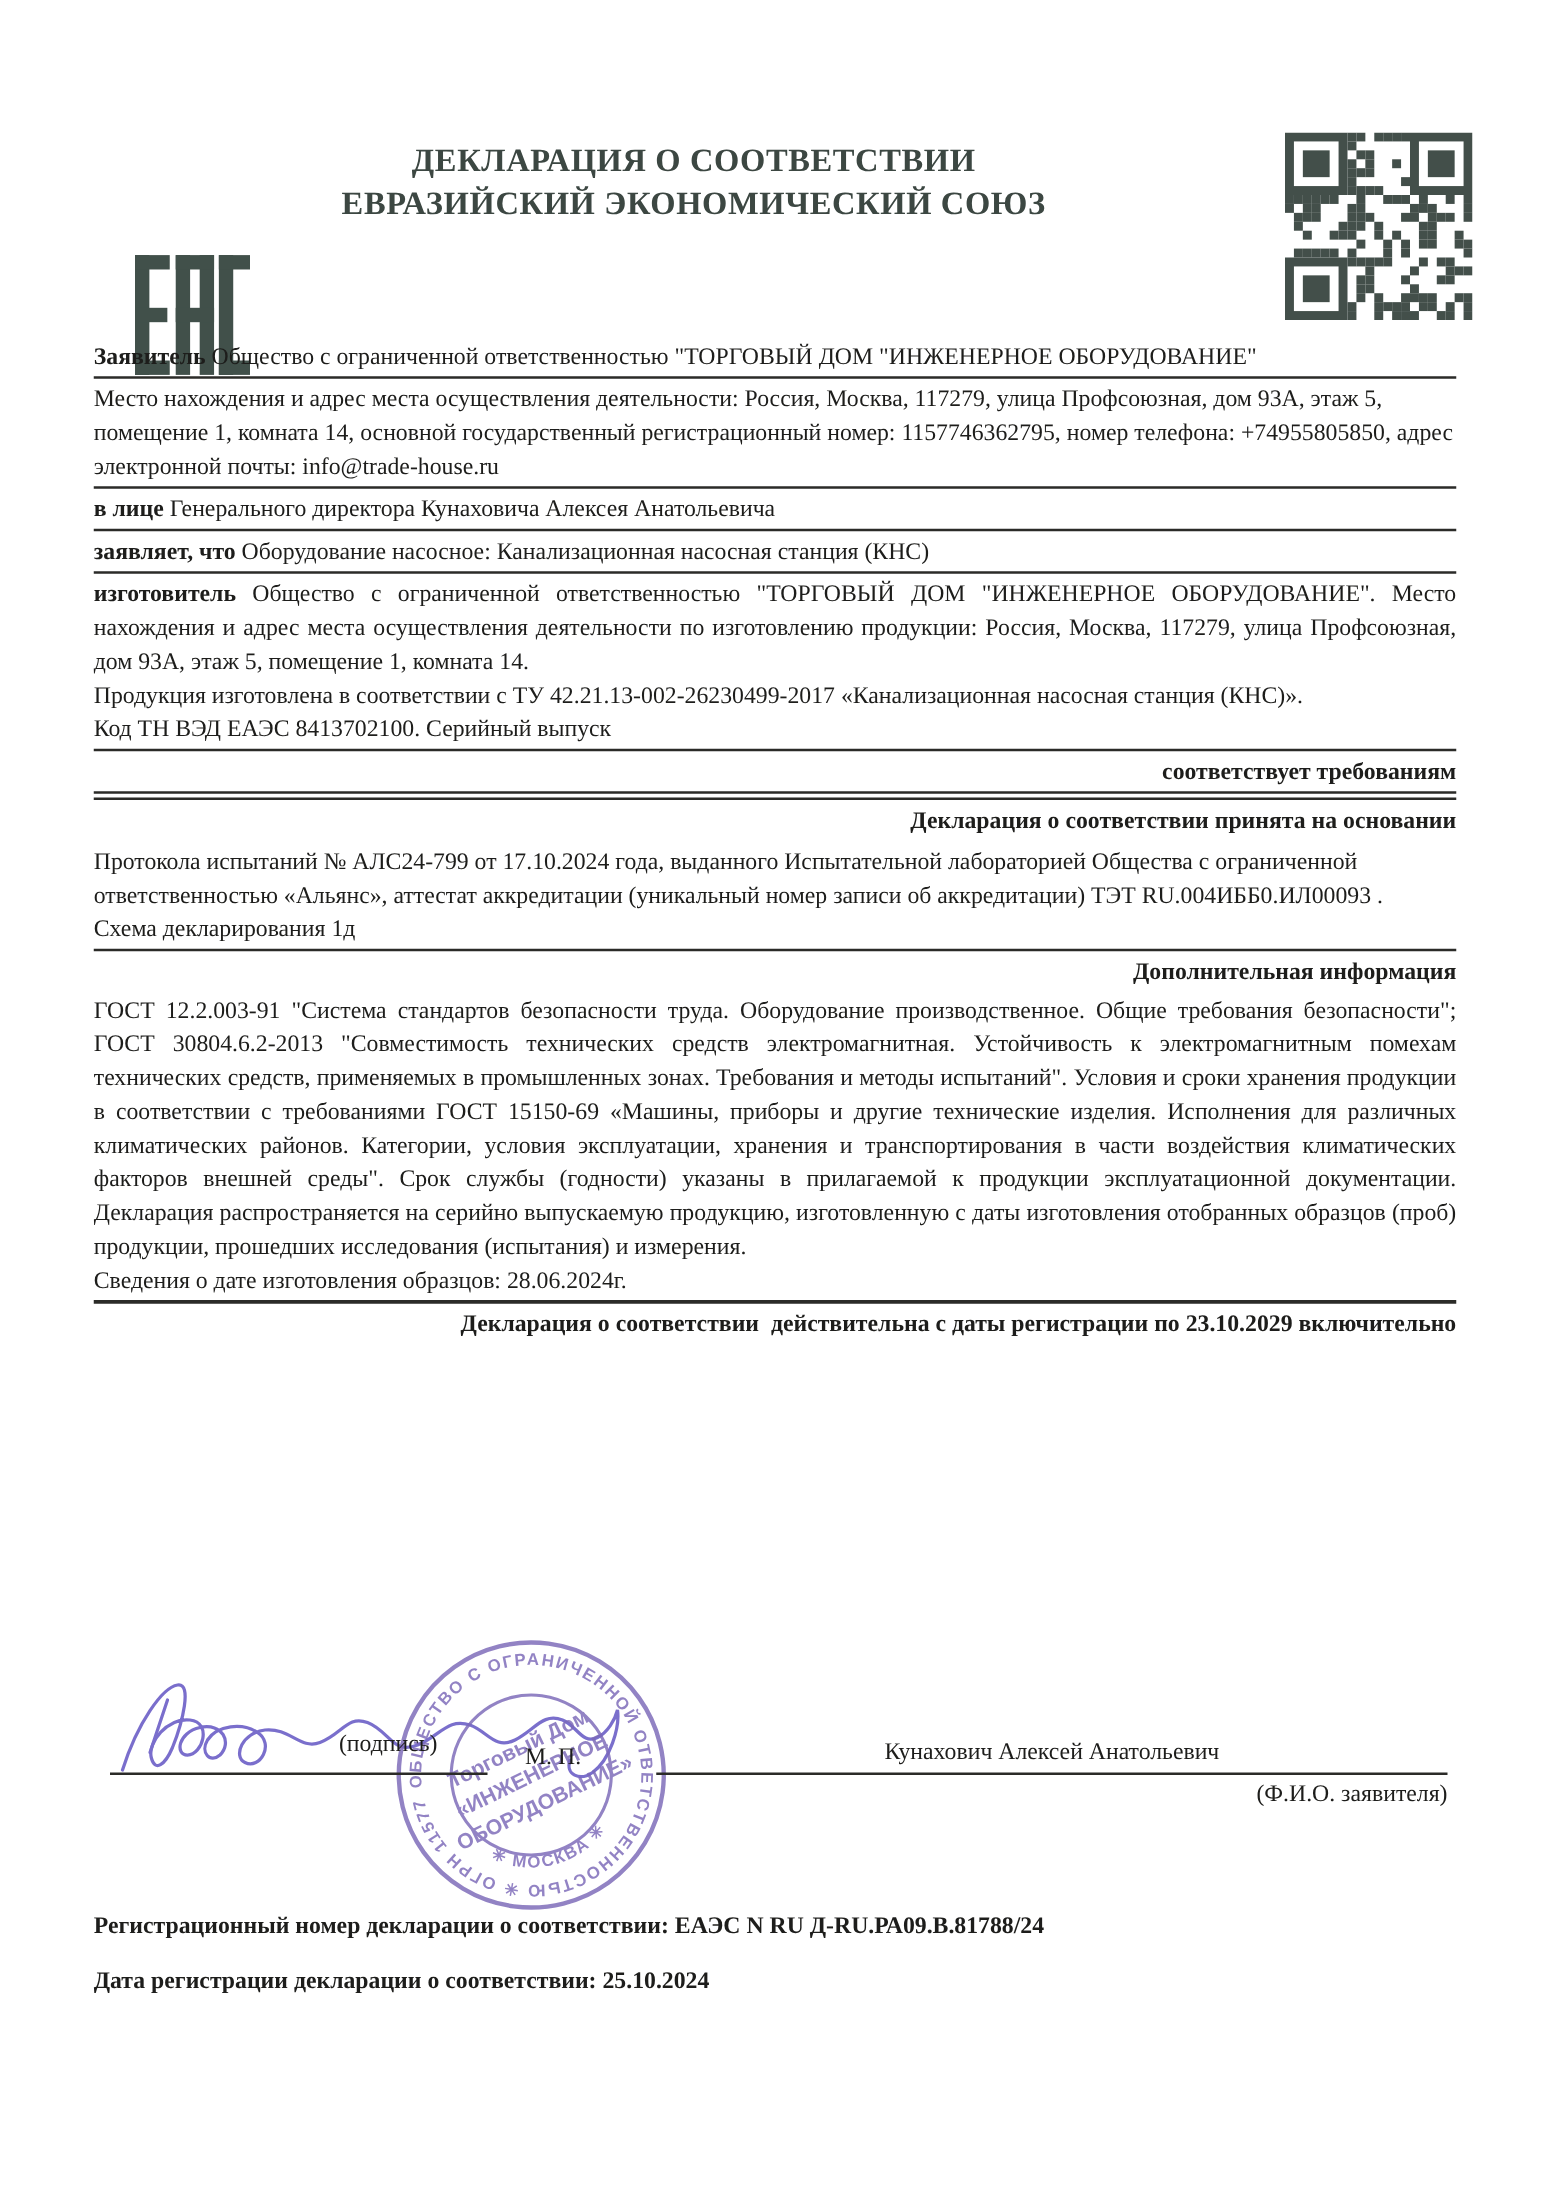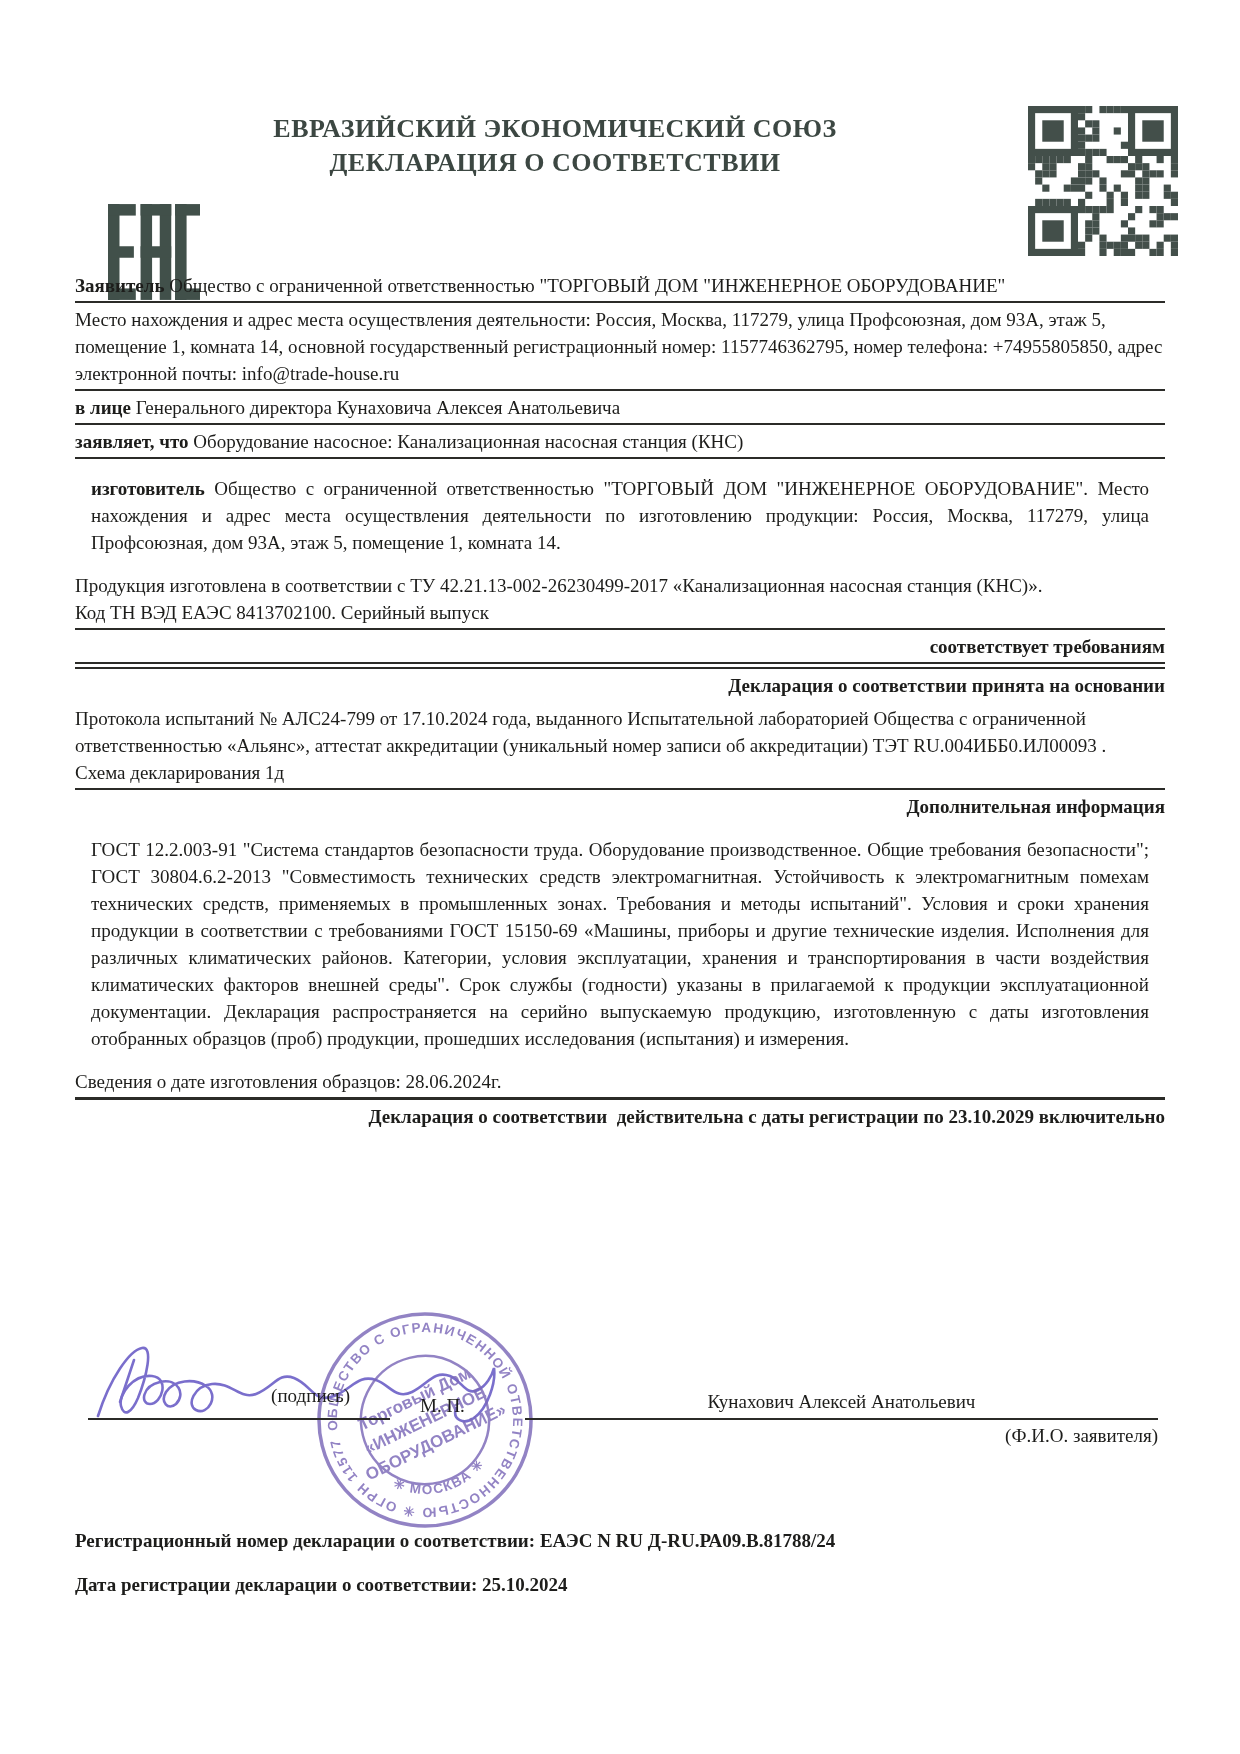--- a/index.html
+++ b/index.html
@@ -12,42 +12,42 @@
   
   .title-block{position:absolute;left:150px;top:112px;width:810px;text-align:center;
     font-weight:bold;font-size:26px;line-height:34px;color:#3c4742;letter-spacing:.5px;}
   .eac-mark{position:absolute;left:108px;top:203px;}
   .qr{position:absolute;left:1028px;top:106px;}
   
   .content{position:absolute;left:75px;top:272px;width:1090px;}
   .rule{border-top:2px solid #2b2b28;margin:2px 0 3px 0;height:0;}
   .lbl{font-weight:bold;}
   p.row{margin:0;}
-  p.just{margin:16px;text-align:justify;}
+  p.just{margin:0;text-align:justify;}
   .bold-row{font-weight:bold;margin:0;text-align:right;}
   
   .sig-svg{position:absolute;left:90px;top:1338px;}
   .stamp{position:absolute;left:305px;top:1300px;opacity:.82;}
   .sig-line{position:absolute;left:88px;top:1418px;width:302px;border-top:2px solid #2b2b28;}
   .fio-line{position:absolute;left:525px;top:1418px;width:633px;border-top:2px solid #2b2b28;}
   .sig-caption{position:absolute;left:150px;top:1382px;width:200px;text-align:right;}
   .mp{position:absolute;left:420px;top:1392px;}
   .fio-name{position:absolute;left:525px;top:1388px;width:633px;text-align:center;}
   .fio-caption{position:absolute;left:525px;top:1422px;width:633px;text-align:right;}
   .reg-number{position:absolute;left:75px;top:1508px;width:1100px;font-weight:bold;}
   .reg-date{position:absolute;left:75px;top:1552px;width:1100px;font-weight:bold;}
 </style>
 </head>
 <body>
 
 <div class="page">
 
   <div class="title-block">
+    <div>ДЕКЛАРАЦИЯ О СООТВЕТСТВИИ</div>
     <div>ЕВРАЗИЙСКИЙ ЭКОНОМИЧЕСКИЙ СОЮЗ</div>
-    <div>ДЕКЛАРАЦИЯ О СООТВЕТСТВИИ</div>
   </div>
 
   <div class="eac-mark">
     <svg width="92" height="98" viewBox="0 0 96 100">
       <g fill="#41504a">
         <rect x="0" y="0" width="12" height="100"></rect>
           <rect x="0" y="0" width="29" height="12"></rect>
         <rect x="0" y="44" width="27" height="12"></rect>
           <rect x="0" y="88" width="29" height="12"></rect>
         <rect x="34" y="0" width="12" height="100"></rect>
@@ -230,21 +230,21 @@
     <p class="bold-row">соответствует требованиям</p>
     <div class="rule"></div>
 
     <div class="rule"></div>
 
     <p class="bold-row" style="margin-bottom:6px;">Декларация о соответствии принята на основании</p>
     <p class="row">Протокола испытаний № АЛС24-799 от 17.10.2024 года, выданного Испытательной лабораторией Общества с ограниченной ответственностью «Альянс», аттестат аккредитации (уникальный номер записи об аккредитации)  ТЭТ RU.004ИББ0.ИЛ00093 .</p>
     <p class="row">Схема декларирования 1д</p>
     <div class="rule"></div>
 
-    <p class="bold-row" style="margin-bottom:16px;">Дополнительная информация</p>
+    <p class="bold-row" style="margin-bottom:4px;">Дополнительная информация</p>
     <p class="just">ГОСТ 12.2.003-91 "Система стандартов безопасности труда. Оборудование производственное. Общие требования безопасности"; ГОСТ 30804.6.2-2013 "Совместимость технических средств электромагнитная. Устойчивость к электромагнитным помехам технических средств, применяемых в промышленных зонах. Требования и методы испытаний". Условия и сроки хранения продукции в соответствии с требованиями ГОСТ 15150-69 «Машины, приборы и другие технические изделия. Исполнения для различных климатических районов. Категории, условия эксплуатации, хранения и транспортирования в части воздействия климатических факторов внешней среды". Срок службы (годности) указаны в прилагаемой к продукции эксплуатационной документации. Декларация распространяется на серийно выпускаемую продукцию, изготовленную с даты изготовления отобранных образцов (проб) продукции, прошедших исследования (испытания) и измерения.</p>
     <p class="row">Сведения о дате изготовления образцов: 28.06.2024г.</p>
     <div class="rule" style="border-top-width:3px;"></div>
 
     <p class="bold-row">Декларация о соответствии&nbsp; действительна с даты регистрации по 23.10.2029 включительно</p>
   </div>
 
   <div class="sig-svg">
     <svg width="410" height="95" viewBox="0 0 410 95">
       <g fill="none" stroke="#6c5fc7" stroke-width="2.6" stroke-linecap="round" opacity="0.9">

